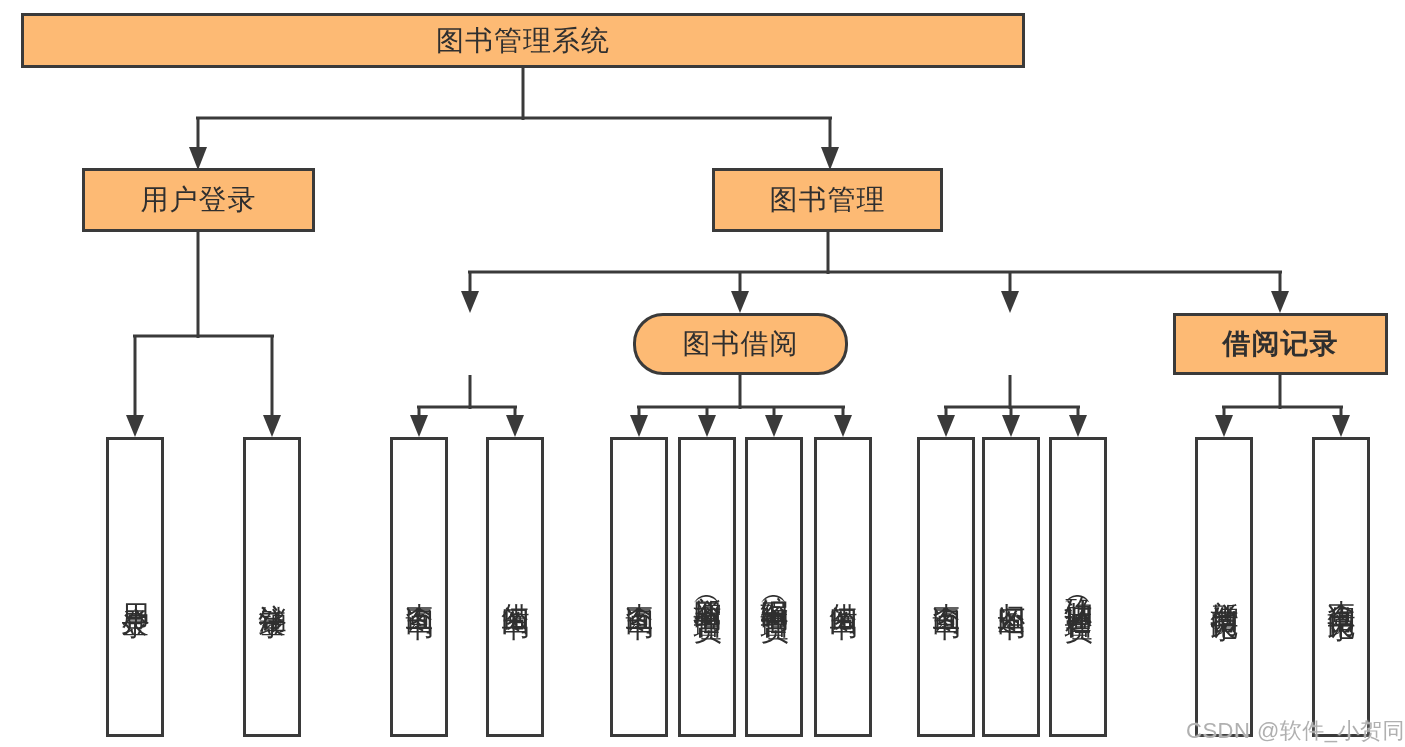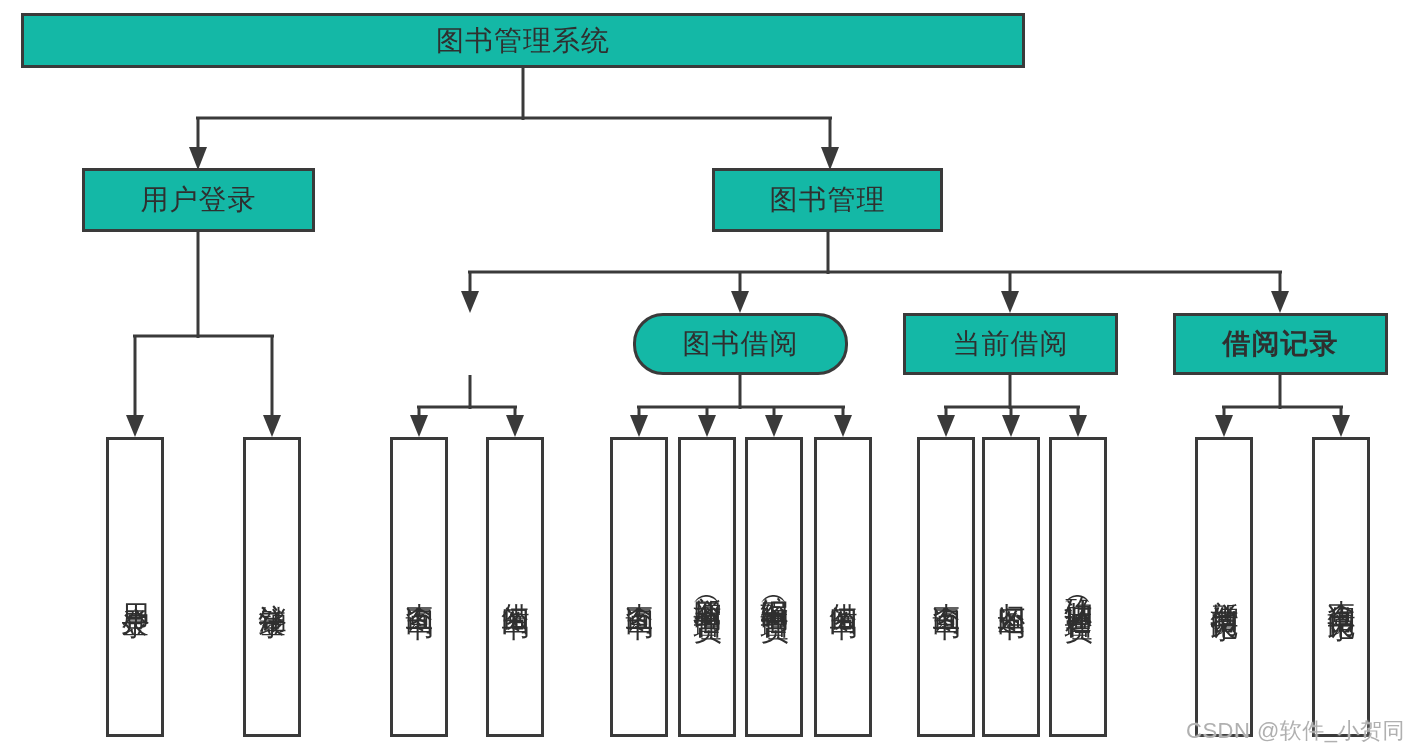--- a/index.html
+++ b/index.html
@@ -28,21 +28,21 @@
     stroke: #3a3a3a;
     stroke-width: 3;
   }
   #connectors polygon {
     fill: #3a3a3a;
   }
   .hbox {
     position: absolute;
     box-sizing: border-box;
     border: 3px solid #3a3a3a;
-    background: #14b8a6;
+    background: #fdba74;
     display: flex;
     align-items: center;
     justify-content: center;
     font-size: 28px;
     color: #2f2f2f;
     letter-spacing: 1px;
     z-index: 2;
   }
   .vbox {
     position: absolute;
@@ -180,23 +180,20 @@
   <div class="hbox" id="node-user-login">
     <span>用户登录</span>
   </div>
   <div class="hbox" id="node-book-management">
     <span>图书管理</span>
   </div>
 
   <div class="hbox" id="node-book-borrow">
     <span>图书借阅</span>
   </div>
-  <div class="hbox" id="node-current-borrow">
-    <span>当前借阅</span>
-  </div>
   <div class="hbox" id="node-borrow-records">
     <span>借阅记录</span>
   </div>
 
   <div class="vbox" id="leaf-1">
     <span class="vtext">用户登录</span>
   </div>
   <div class="vbox" id="leaf-2">
     <span class="vtext">注销登录</span>
   </div>

